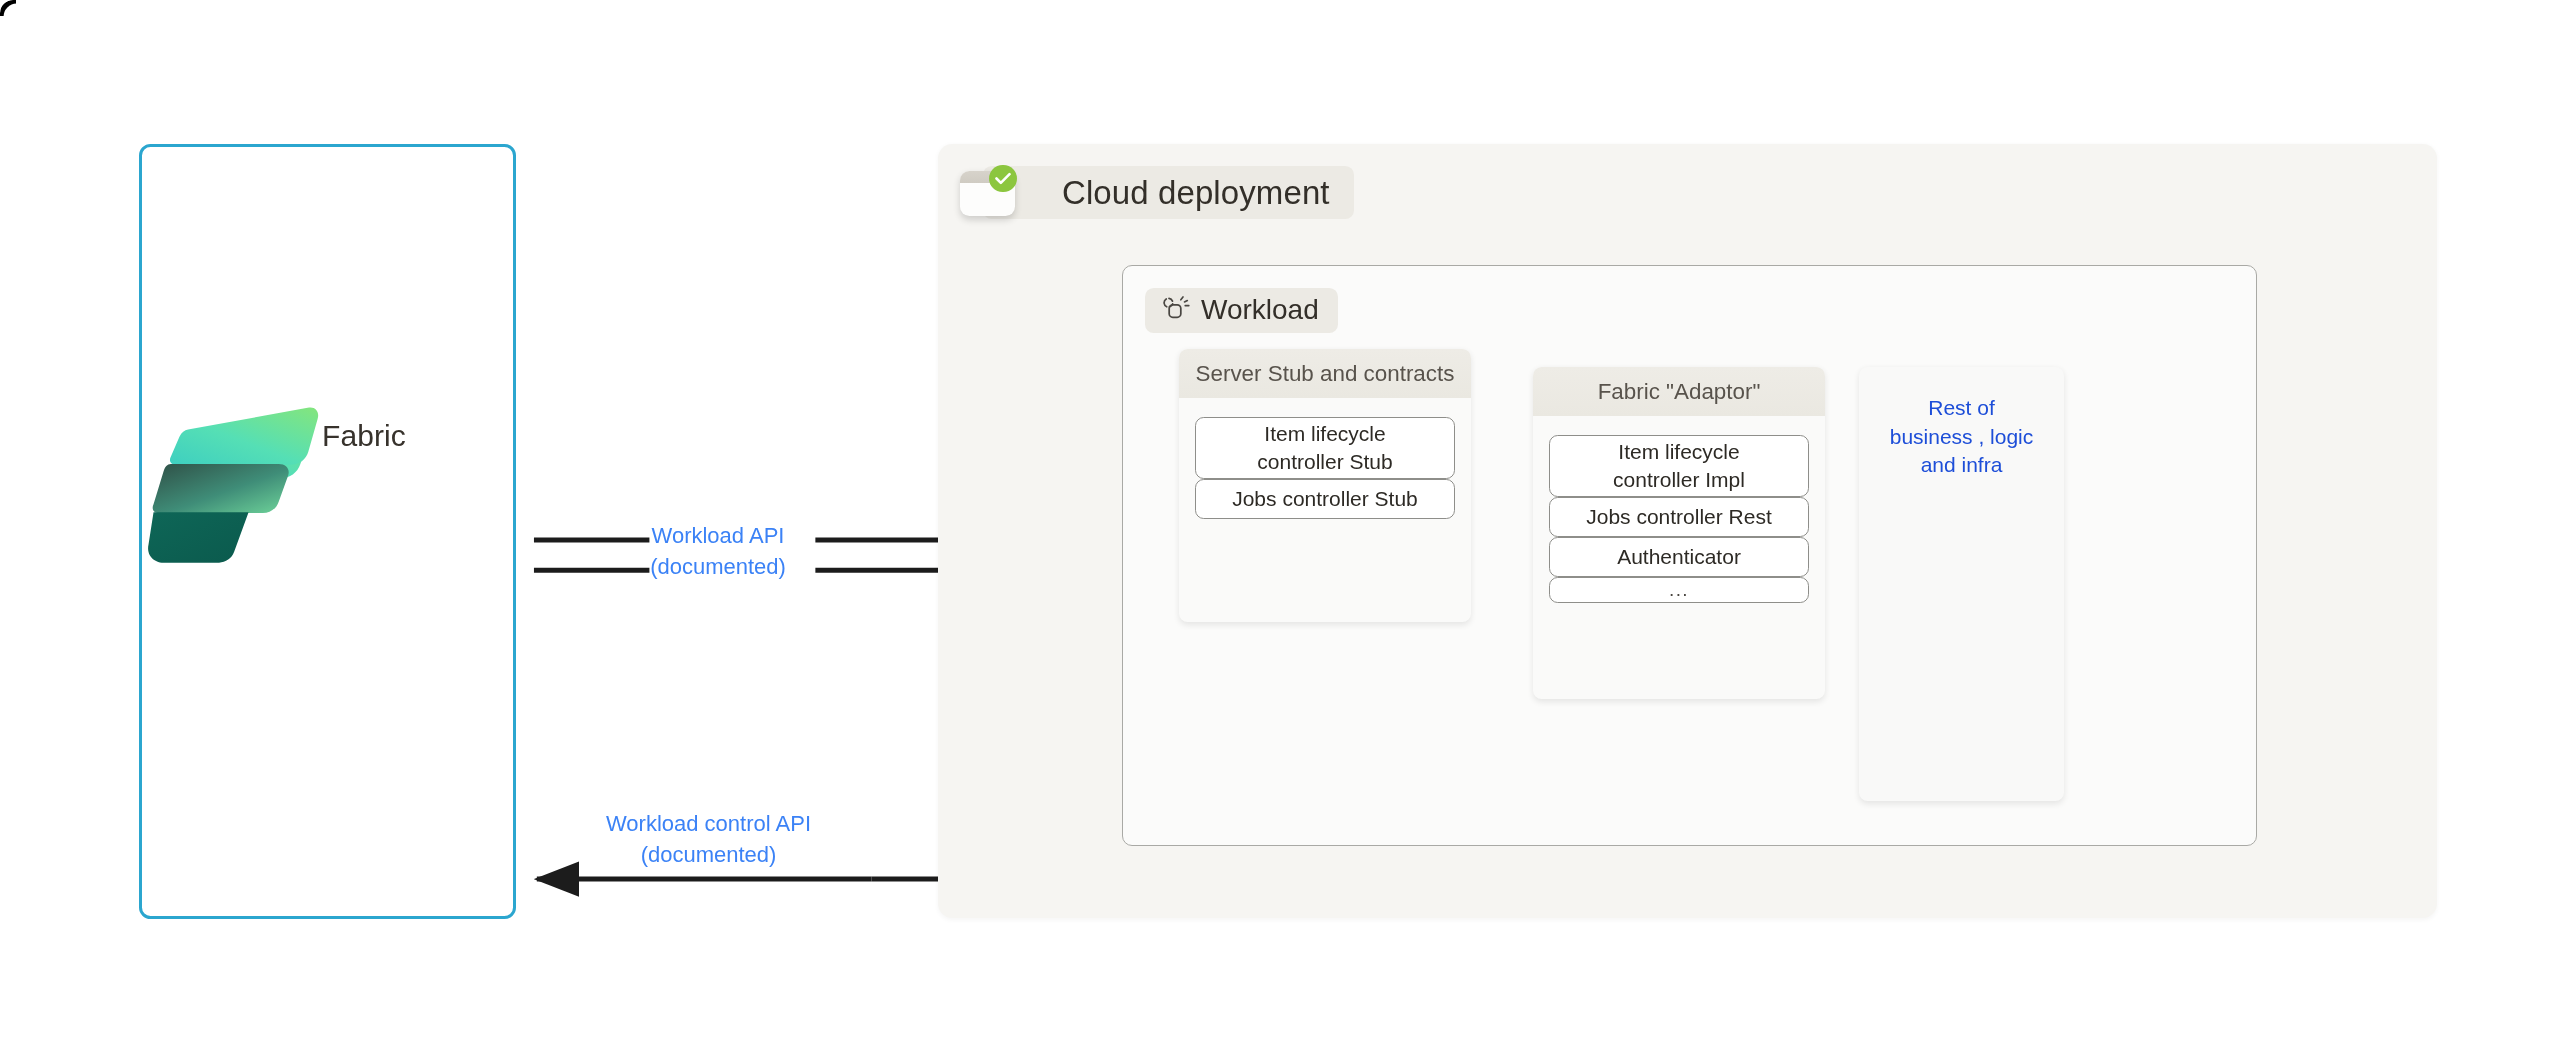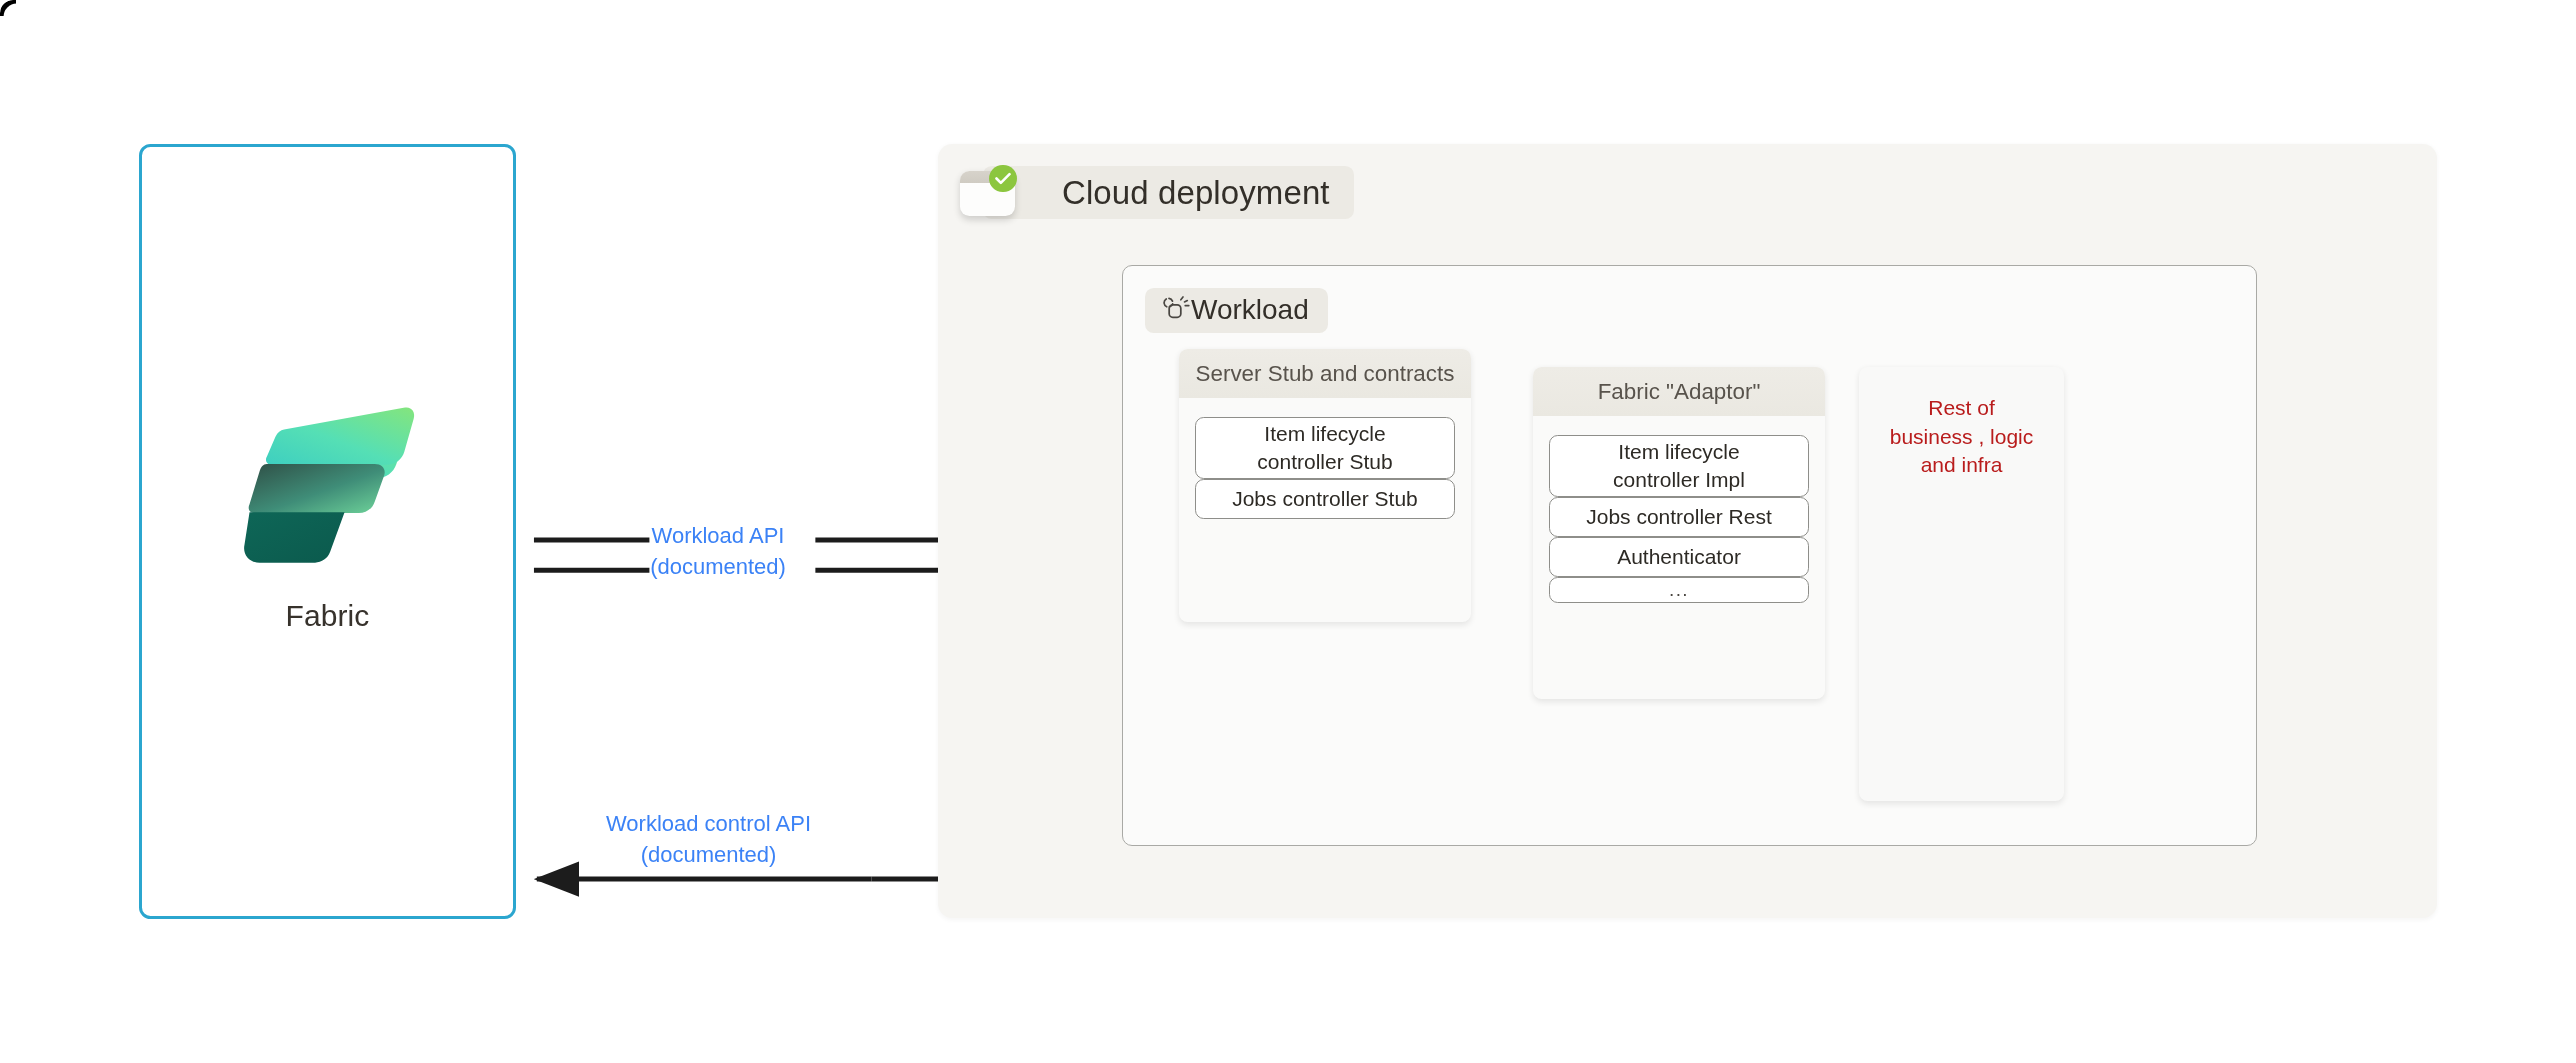--- a/index.html
+++ b/index.html
@@ -36,22 +36,21 @@
     border: 3.6px solid #2ba6cf;
     border-radius: 11.5px;
     background: #ffffff;
     box-sizing: border-box;
   }
   #fabric-logo-wrap {
     position: absolute;
     left: 0; right: 0;
     top: 245px;
     display: flex;
-    flex-direction: column;
-    align-items: center;
+    flex-direction: row;
   }
   #fabric-logo { display: block; }
   #fabric-label {
     margin-top: 27.4px;
     font-size: 30px;
     font-weight: 400;
     color: #37322c;
     letter-spacing: 0.1px;
   }
 
@@ -142,20 +141,21 @@
     background: #fbfbfa;
     box-sizing: border-box;
   }
   #workload-chip {
     position: absolute;
     left: 21.6px;
     top: 21.6px;
     height: 45px;
     display: flex;
     align-items: center;
+    gap: 10px;
     padding: 0 19px 0 14.4px;
     background: #eceae4;
     border-radius: 8.7px;
   }
   #workload-icon { width: 32px; height: 32px; display:block; flex:0 0 auto; }
   #workload-title {
     font-size: 28px;
     font-weight: 400;
     color: #332f29;
     white-space: nowrap;
@@ -226,21 +226,21 @@
     width: 205px;
     height: 434px;
     background: #f9f9f8;
     border-radius: 8.7px;
     box-shadow: 0 2.2px 6.5px rgba(0,0,0,.09);
     box-sizing: border-box;
     padding: 27.4px 16px 0 16px;
     text-align: center;
     font-size: 21px;
     line-height: 1.36;
-    color: #b91c1c;
+    color: #1d4ed8;
   }
 
   
   .edge-label {
     position: absolute;
     text-align: center;
     font-size: 22px;
     line-height: 1.42;
     color: #3b82f6;
     white-space: nowrap;

